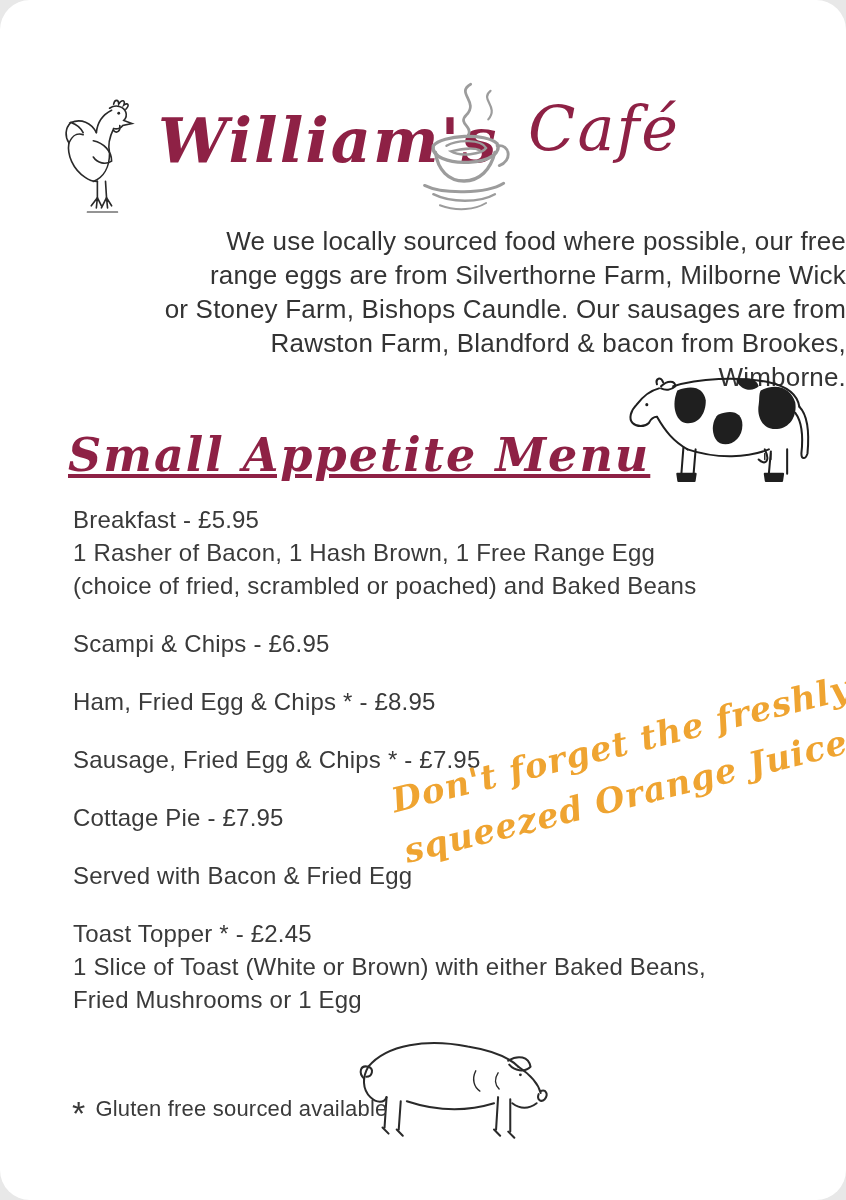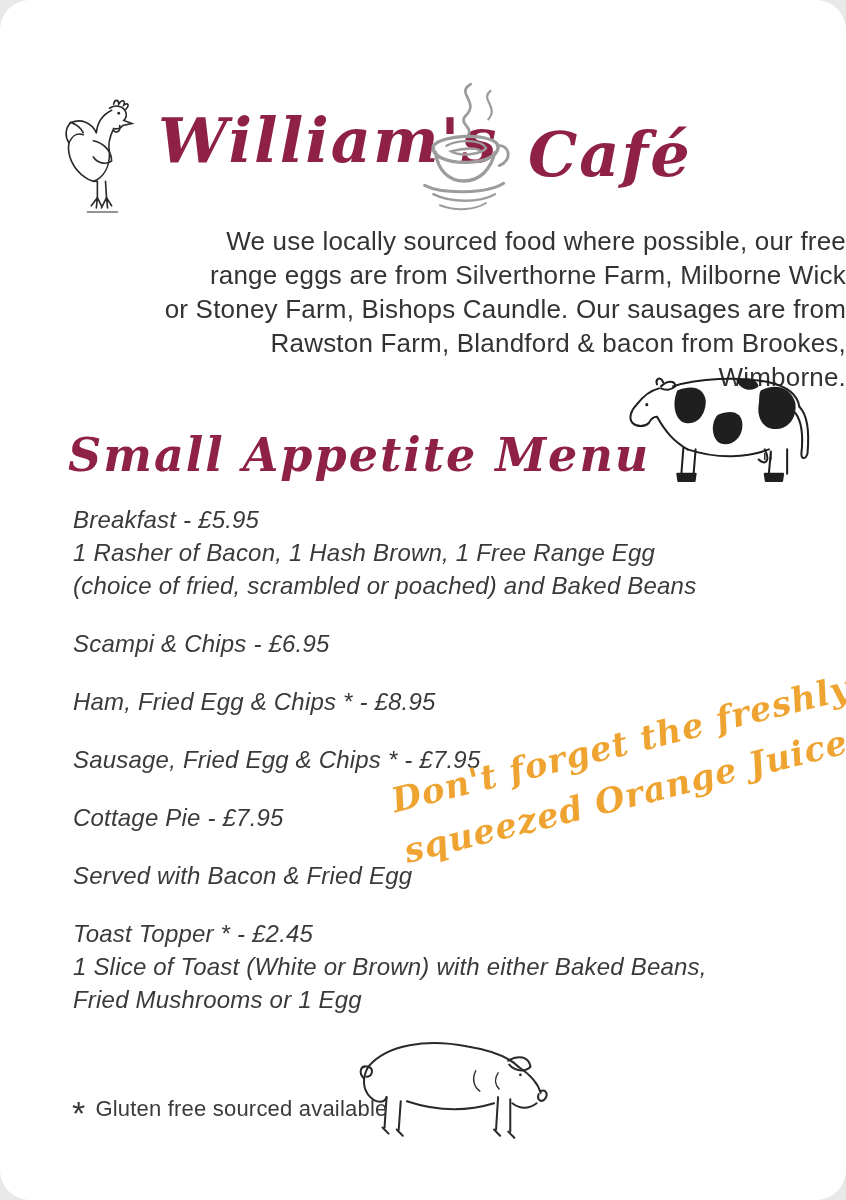--- a/index.html
+++ b/index.html
@@ -16,48 +16,48 @@
   
   .hen{position:absolute;left:56px;top:96px;width:98px;height:122px;}
   .brand-left{
     position:absolute;left:158px;top:104px;
     font-family:"DejaVu Serif", serif;
     font-style:italic;font-weight:bold;
     font-size:62px;letter-spacing:2px;
     color:#8e2145;white-space:nowrap;
   }
   .brand-right{
-    position:absolute;left:528px;top:118px;
-    font-family:"DejaVu Serif", serif;
-    font-style:italic;font-weight:bold;
+    position:absolute;left:528px;top:92px;
+    font-family:"DejaVu Serif", serif;
+    font-style:italic;font-weight:normal;
     font-size:62px;letter-spacing:2px;
     color:#8e2145;white-space:nowrap;
   }
   .cup{position:absolute;left:402px;top:82px;width:122px;height:132px;}
   
   .intro{
     position:absolute;left:0;right:0;top:224px;
     text-align:right;
     font-size:26px;line-height:34px;
     letter-spacing:0.2px;color:#333333;
   }
   
   .cow{position:absolute;left:616px;top:366px;width:204px;height:120px;}
   
   .section-title{
     position:absolute;left:68px;top:428px;
     font-family:"DejaVu Serif", serif;
     font-style:italic;font-weight:bold;
     font-size:46px;letter-spacing:2px;
-    color:#8e2145;white-space:nowrap;
+    color:#8e2145;white-space:nowrap;text-decoration:underline;
   }
   
   .menu{
     position:absolute;left:73px;top:503px;width:660px;
-    font-size:24px;line-height:33px;letter-spacing:0.2px;color:#3a3a3a;font-style:italic;
+    font-size:24px;line-height:33px;letter-spacing:0.2px;color:#3a3a3a;
   }
   .menu-item{margin-bottom:25px;}
   .menu-item div{white-space:nowrap;}
   
   .oj-note{
     position:absolute;left:392px;top:722px;width:430px;
     transform:rotate(-14deg);
     transform-origin:center center;
     text-align:center;
     font-family:"DejaVu Serif", serif;

